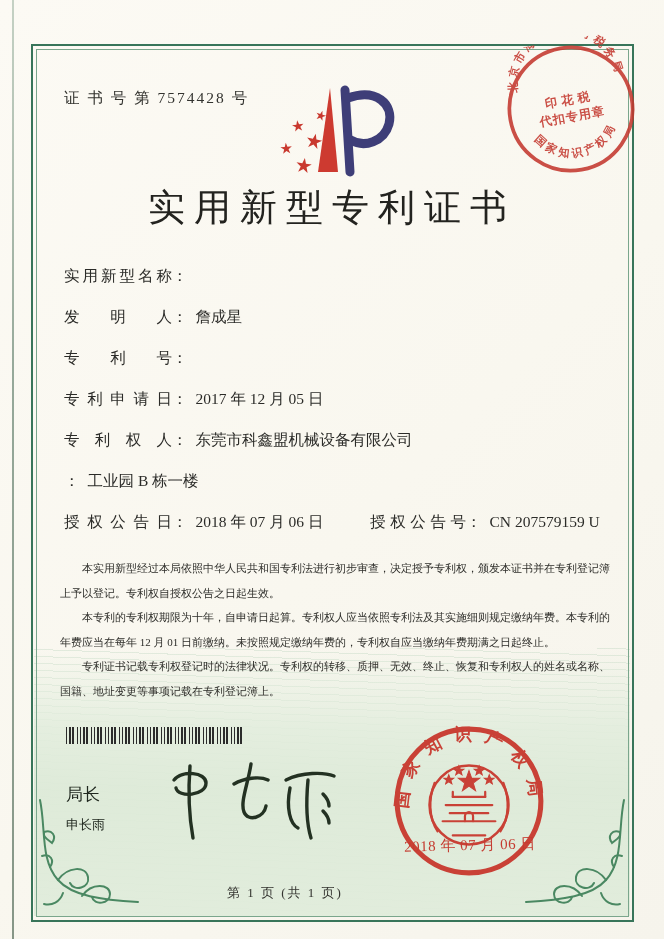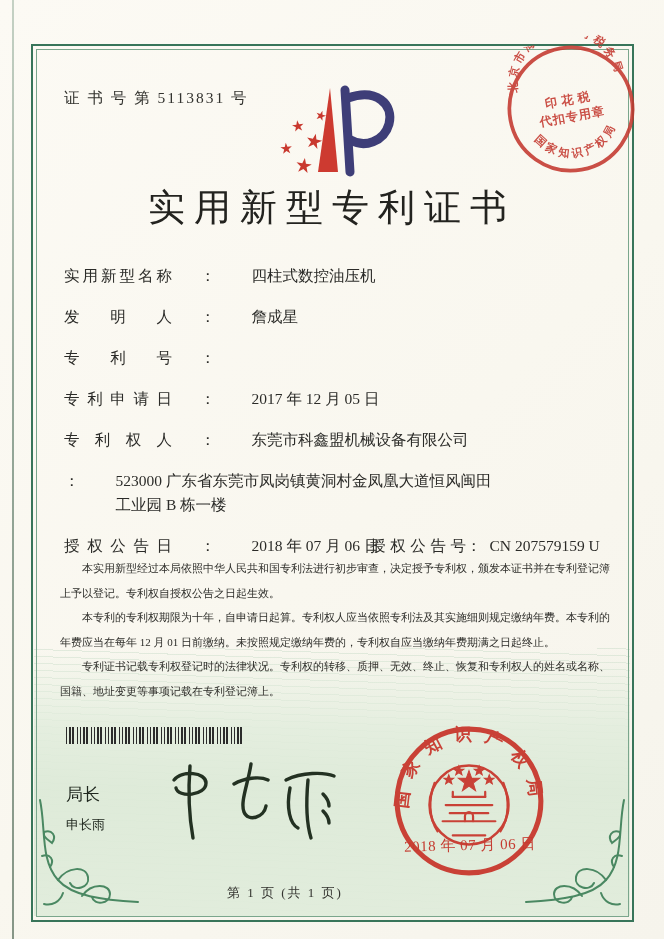--- a/index.html
+++ b/index.html
@@ -29,21 +29,21 @@
   .tax-stamp{position:absolute;left:502px;top:40px;width:138px;height:138px;z-index:5;
     transform:rotate(-10deg);opacity:.88;}
   .tax-stamp text{fill:#c4382f;font-family:"Liberation Serif","DejaVu Serif",serif;font-weight:bold;}
   .tax-arc{font-size:10.5px;letter-spacing:3px;}
   .tax-center1{font-size:11.5px;letter-spacing:4px;}
   .tax-center2{font-size:11.5px;letter-spacing:1px;}
   .title{position:absolute;left:0;top:183px;width:100%;text-align:center;z-index:2;
     font-size:37px;font-weight:normal;letter-spacing:9px;color:#23231f;}
   
   .fields{position:absolute;left:64px;top:264px;width:552px;z-index:2;font-size:15.5px;}
-  .row{display:flex;margin-bottom:17px;line-height:24px;gap:28px;}
+  .row{display:flex;margin-bottom:17px;line-height:24px;}
   .lbl{display:inline-block;width:108px;text-align:justify;text-align-last:justify;color:#2b2b28;}
   .colon{margin-right:8px;}
   .val{flex:1;}
   .row-grant{position:relative;}
   .grant-no-group{position:absolute;left:306px;top:0;display:flex;}
   .grant-no-group .lbl{width:96px;}
   
   .body-text{position:absolute;left:60px;top:556px;width:550px;z-index:2;
     font-size:11px;line-height:24.5px;text-align:justify;color:#2e2e2a;}
   .body-text p{margin:0;text-indent:2em;}
@@ -71,21 +71,21 @@
 
 <div class="page">
 
   <div class="paper-edge"></div>
   <div class="band"></div>
 
   <div class="frame">
     <div class="frame-inner"></div>
   </div>
 
-  <div class="cert-no">证 书 号 第 5113831 号</div>
+  <div class="cert-no">证 书 号 第 7574428 号</div>
 
   <svg class="logo" width="160" height="108" viewBox="0 0 160 108">
     <g fill="#c9392f">
       <text x="46" y="44" font-size="13" transform="rotate(18 46 44)">★</text>
       <text x="24" y="58" font-size="15" transform="rotate(-8 24 58)">★</text>
       <text x="36" y="72" font-size="20" transform="rotate(12 36 72)">★</text>
       <text x="12" y="80" font-size="15" transform="rotate(-5 12 80)">★</text>
       <text x="26" y="97" font-size="20" transform="rotate(8 26 97)">★</text>
     </g>
     <polygon points="62,14 70,98 50,98" fill="#cd3a30"></polygon>
@@ -106,21 +106,20 @@
     <text class="tax-center2" x="65" y="76" text-anchor="middle">代扣专用章</text>
     <text class="tax-arc"><textPath href="#taxArcBottom" startOffset="50%" text-anchor="middle">国家知识产权局</textPath></text>
   </svg>
 
   <div class="title">实用新型专利证书</div>
 
   <div class="fields">
     <div class="row">
       <span class="lbl">实用新型名称</span>
         <span class="colon">：</span>
-      <span class="val">四柱式数控油压机</span>
     </div>
     <div class="row">
       <span class="lbl">发明人</span>
         <span class="colon">：</span>
       <span class="val">詹成星</span>
     </div>
     <div class="row">
       <span class="lbl">专利号</span>
         <span class="colon">：</span>
     </div>
@@ -129,21 +128,21 @@
         <span class="colon">：</span>
       <span class="val">2017 年 12 月 05 日</span>
     </div>
     <div class="row">
       <span class="lbl">专利权人</span>
         <span class="colon">：</span>
       <span class="val">东莞市科鑫盟机械设备有限公司</span>
     </div>
     <div class="row">
         <span class="colon">：</span>
-      <span class="val"><span>523000 广东省东莞市凤岗镇黄洞村金凤凰大道恒风闽田</span><span style="display:block">工业园 B 栋一楼</span></span>
+      <span class="val"><span style="display:block">工业园 B 栋一楼</span></span>
     </div>
     <div class="row row-grant">
       <span class="lbl">授权公告日</span>
         <span class="colon">：</span>
       <span>2018 年 07 月 06 日</span>
       <span class="grant-no-group">
         <span class="lbl">授权公告号</span>
           <span class="colon">：</span>
         <span>CN 207579159 U</span>
       </span>

